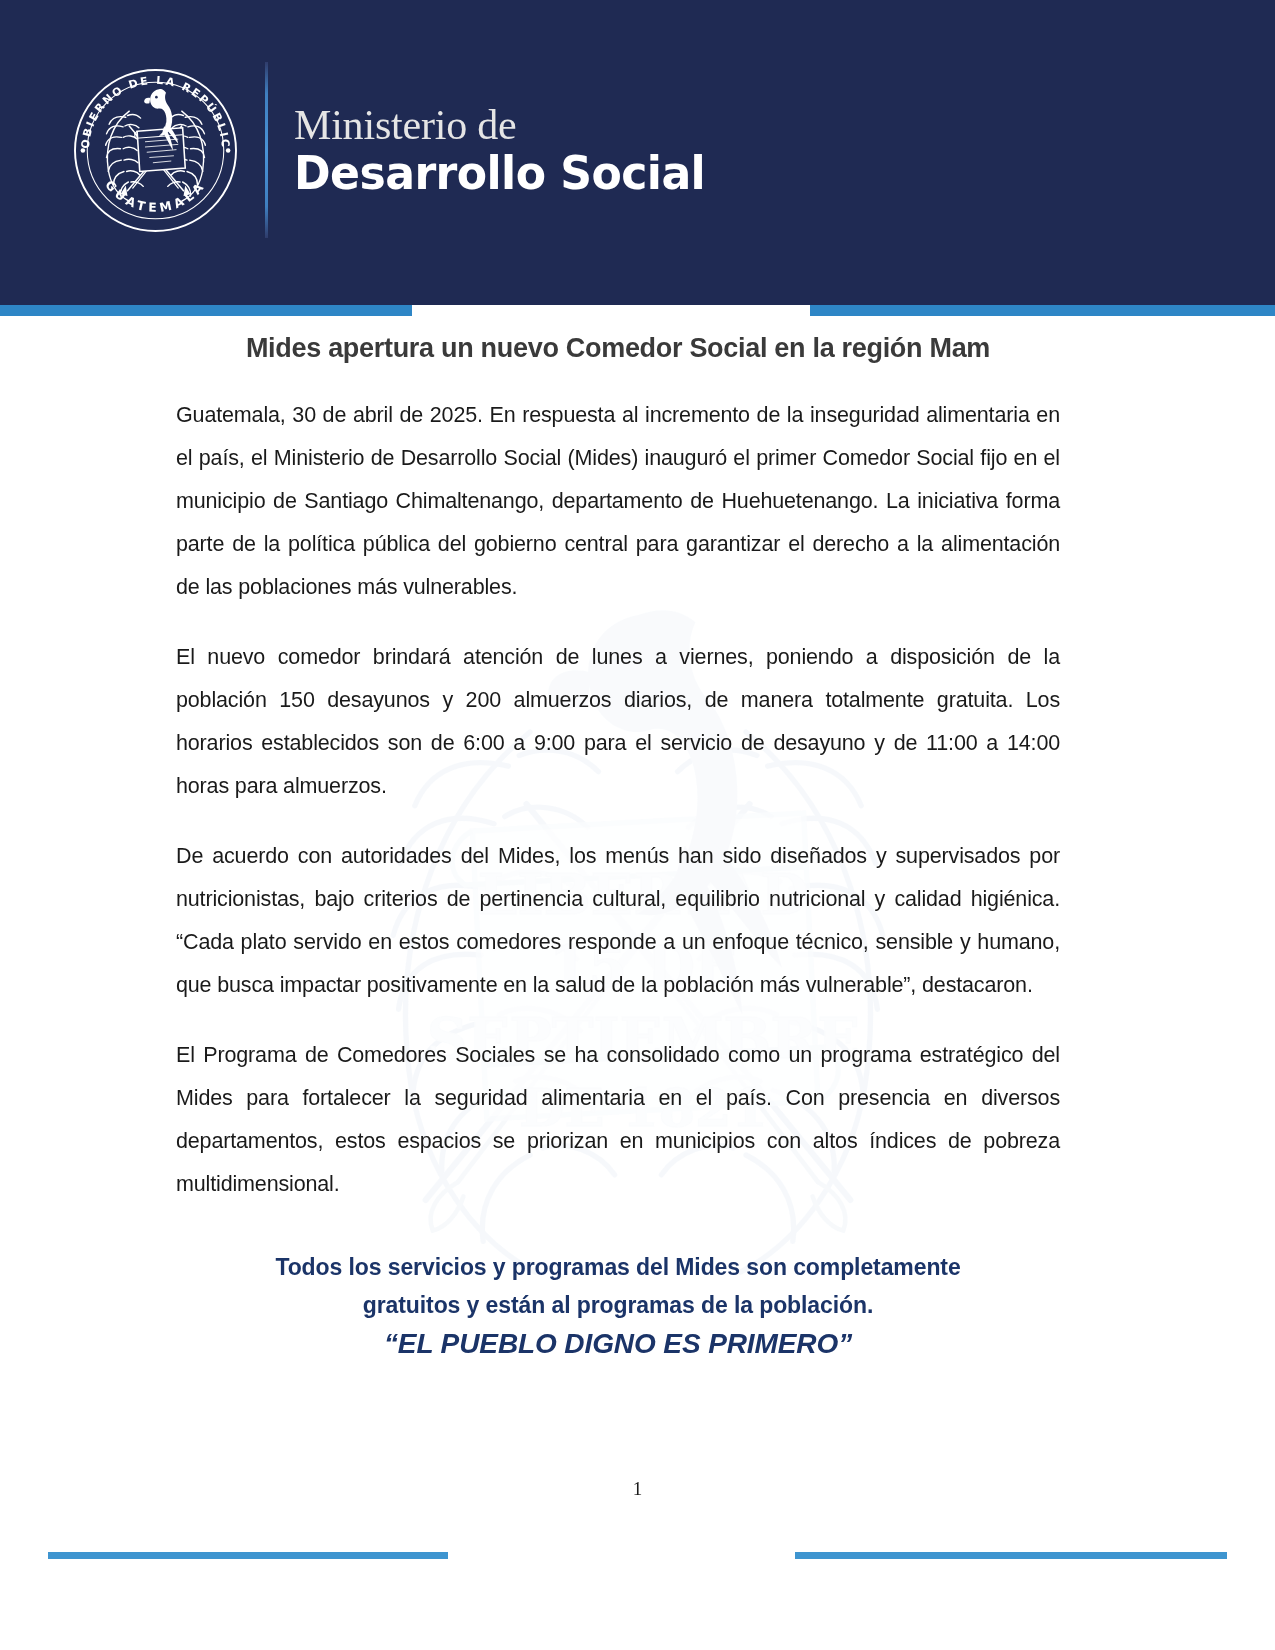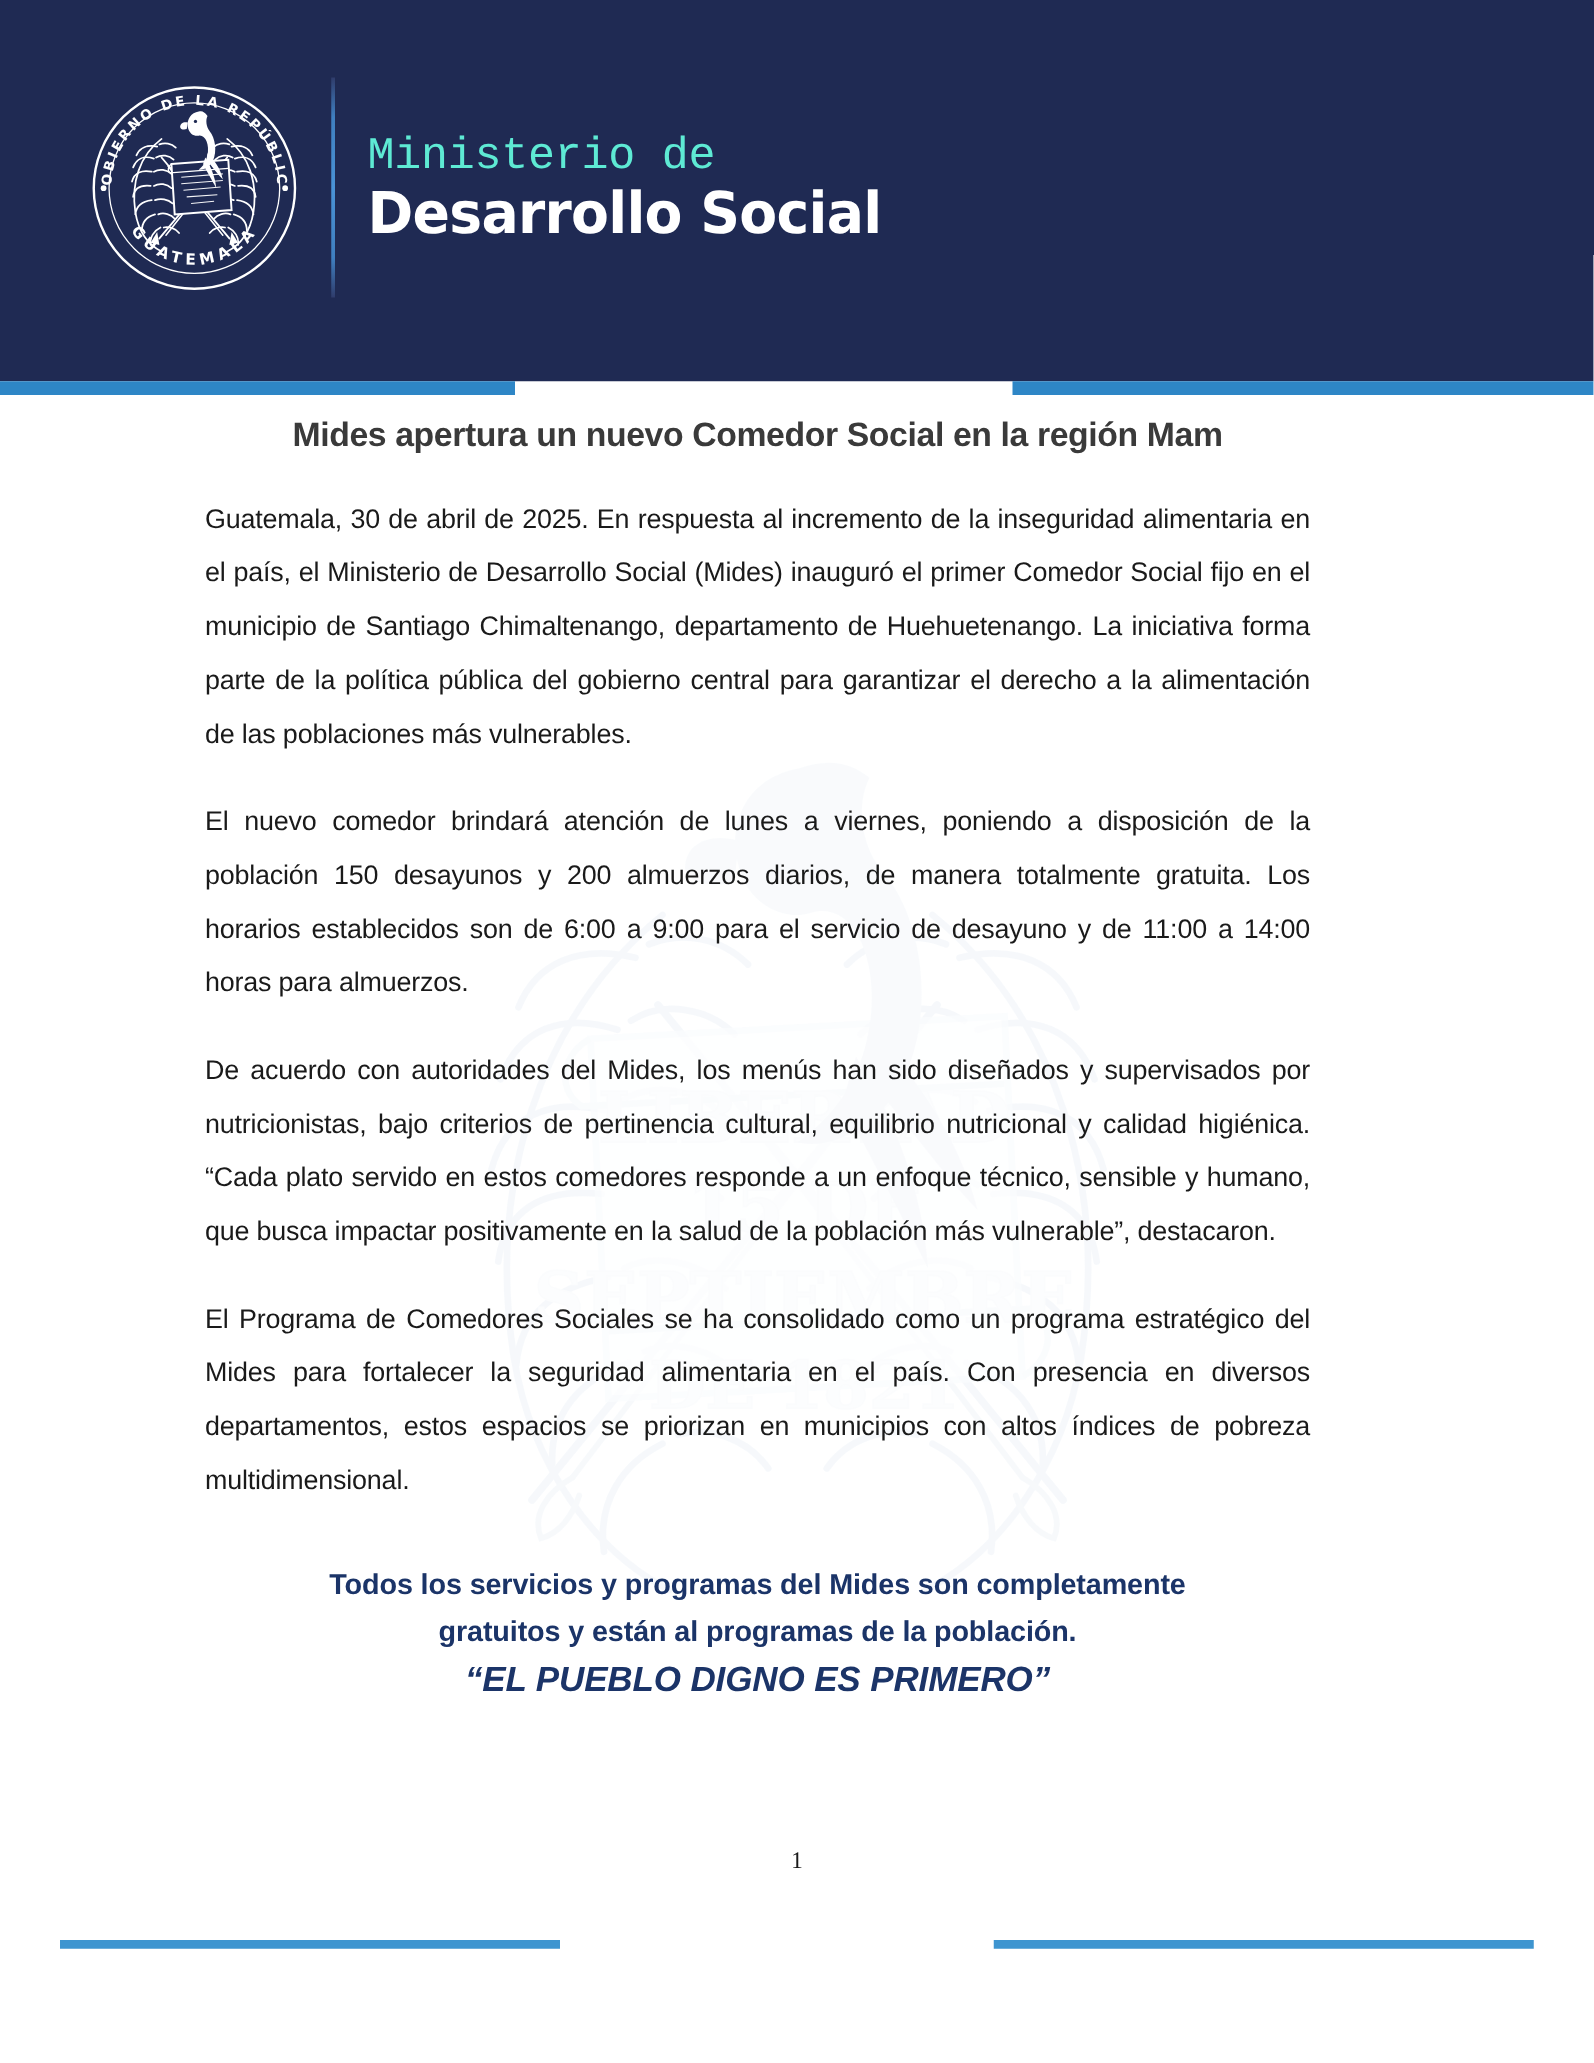--- a/index.html
+++ b/index.html
@@ -60,25 +60,25 @@
         #2f3c6b 0%, #3f7fc0 18%, #4a93d6 50%, #3f7fc0 82%, #2f3c6b 100%);
     flex: 0 0 auto;
   }
 
   .ministry-block {
     color: #ffffff;
     line-height: 1;
     flex: 0 0 auto;
   }
   .ministry-line1 {
-    font-family: Liberation Mono, monospace;
-    font-size: 36px;
+    font-family: Liberation Serif, serif;
+    font-size: 42px;
     font-weight: 300;
     letter-spacing: -0.2px;
-    color: #5eead4;
+    color: #e5e5e5;
     display: block;
     margin-bottom: 4px;
   }
   .ministry-line2 {
     font-family: "DejaVu Sans", sans-serif;
     font-size: 46px;
     font-weight: 700;
     letter-spacing: -0.6px;
     color: #ffffff;
     display: block;
@@ -119,21 +119,21 @@
     height: 740px;
     opacity: 0.085;
     z-index: 1;
     pointer-events: none;
   }
   .watermark svg { width: 720px; height: 740px; display: block; }
 
   
   .content {
     position: absolute;
-    left: 164px;
+    left: 176px;
     top: 332px;
     width: 884px;
     z-index: 3;
   }
 
   .doc-title {
     text-align: center;
     font-family: "Liberation Sans", sans-serif;
     font-size: 27px;
     font-weight: 700;

